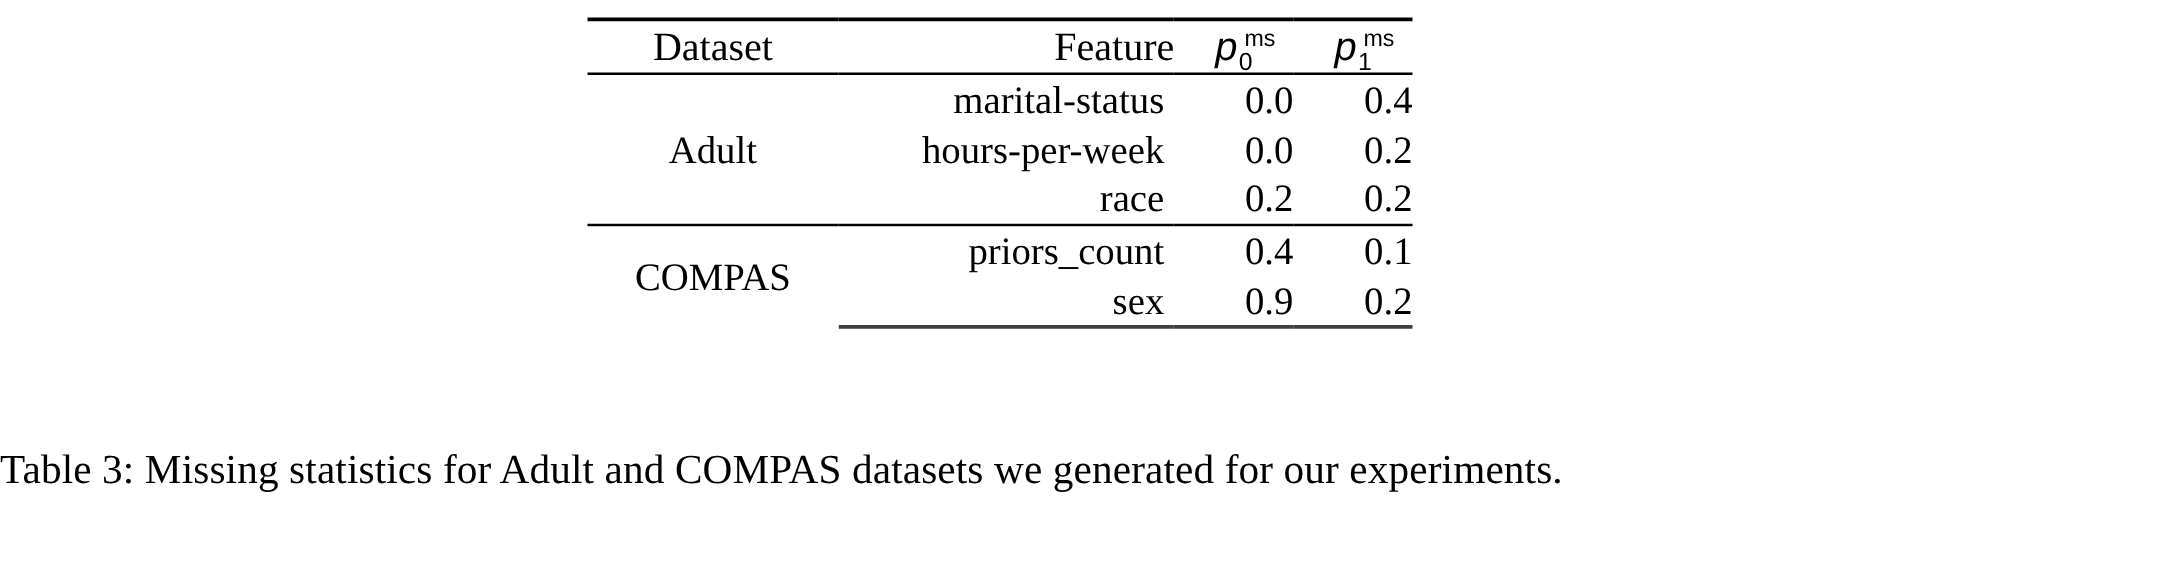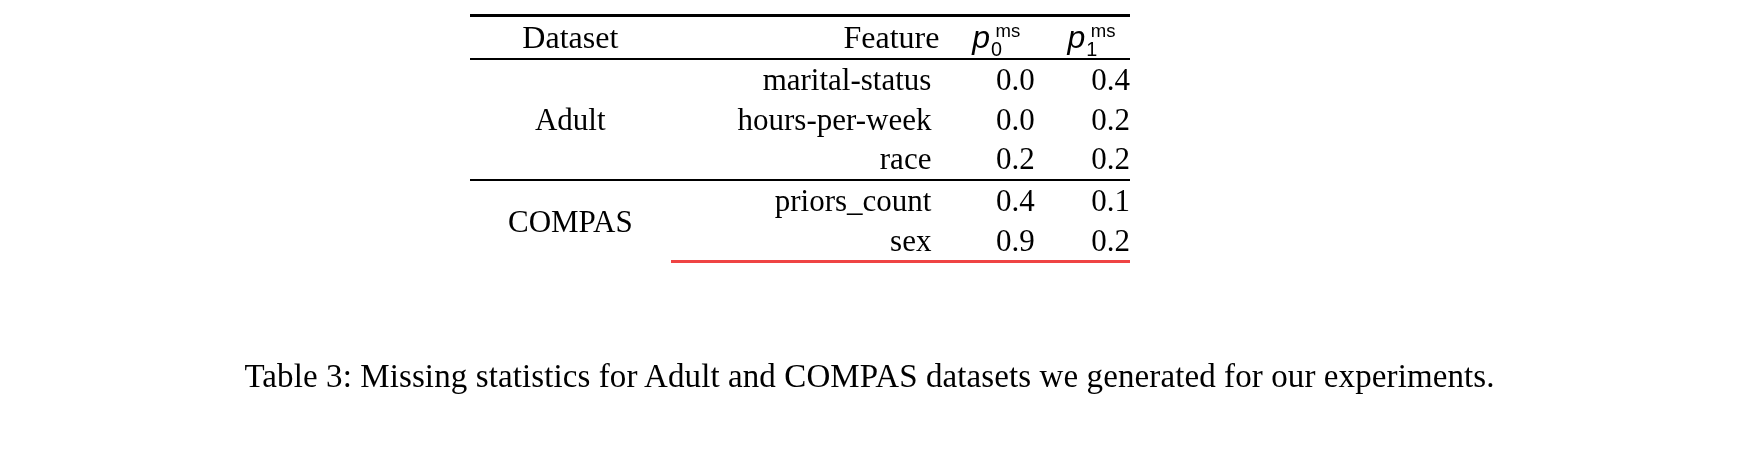--- a/index.html
+++ b/index.html
@@ -36,21 +36,21 @@
     font-weight: normal;
     vertical-align: middle;
   }
   .rule-top td {
     border-top: 3px solid #000;
   }
   .rule-mid td {
     border-top: 2px solid #000;
   }
   .rule-bot td {
-    border-bottom: 3px solid #ef4444;
+    border-bottom: 3px solid #404040;
   }
   .hrow td {
     padding-top: 9px;
     padding-bottom: 10px;
     text-align: center;
     font-size: 32px;
   }
   .col-dataset { width: 200px; text-align: center; }
   .col-feature { width: 260px; text-align: right; padding-right: 6px !important; }
   .col-p0 { width: 95px; text-align: center; }
@@ -85,21 +85,21 @@
     font-size: 0.58em;
     position: relative;
     top: -0.62em;
     left: -0.30em;
   }
   .caption {
     position: absolute;
     left: 0;
     top: 358px;
     width: 1739px;
-    text-align: center;
+    text-align: left;
     font-size: 33px;
     letter-spacing: 0.1px;
   }
 </style>
 </head>
 <body>
 
 <div class="page">
 
   <div class="table-wrap">

